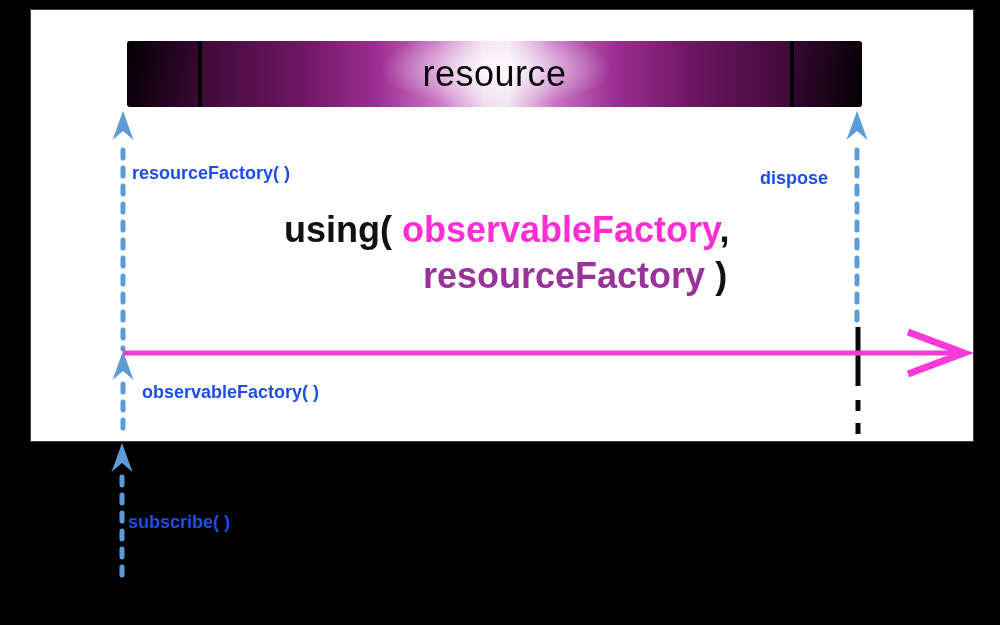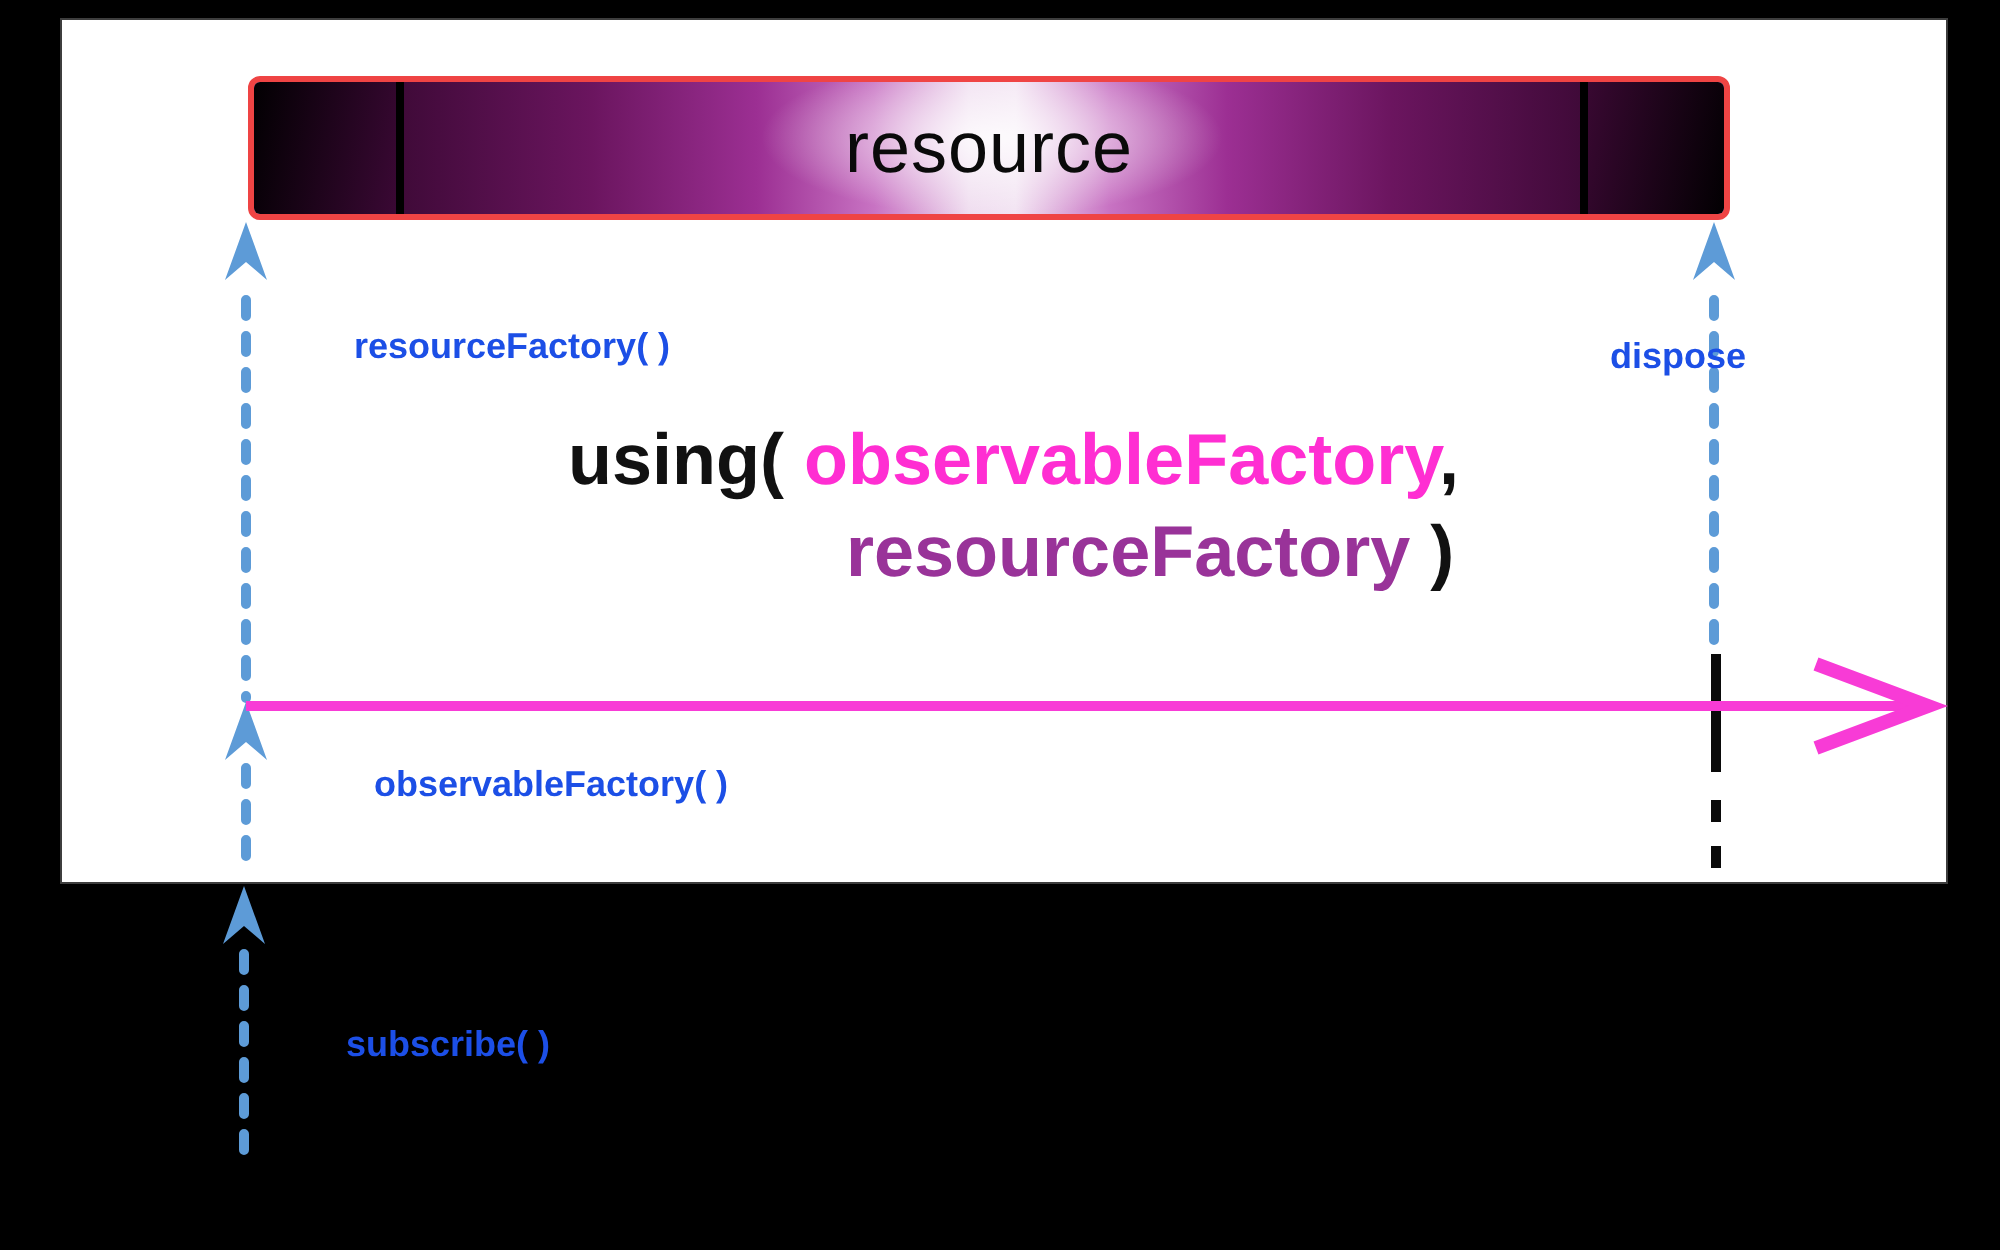--- a/index.html
+++ b/index.html
@@ -9,21 +9,21 @@
   }
   *{margin:0;padding:0;box-sizing:border-box;}
   html,body{width:1000px;height:625px;overflow:hidden;}
   body{background:var(--background);font-family:"Liberation Sans",sans-serif;position:relative;}
 
   .panel{position:absolute;left:30px;top:9px;width:944px;height:433px;
          background:var(--panel);border:1px solid #3d3d3d;}
 
   
   .bar{position:absolute;left:124px;top:38px;width:741px;height:72px;
-       border:3px solid #ef4444;border-radius:6px;overflow:hidden;background:#f0abfc;}
+       border:3px solid #ffffff;border-radius:6px;overflow:hidden;background:#f0abfc;}
   .bar .seg{position:absolute;top:0;height:100%;}
   .seg-left{left:0;width:71px;background:linear-gradient(100deg,#020002,#3a0834);}
   .divider{position:absolute;top:0;height:100%;width:4px;background:#000;}
   .div-1{left:71px;} .div-2{left:663px;}
   .seg-main{left:75px;width:588px;
     background:
       radial-gradient(ellipse 160px 55px at 50% 42%, rgba(255,255,255,.85), rgba(255,255,255,0) 72%),
       linear-gradient(90deg,#400a39 0%,#6b155f 16%,#9c2f93 30%,#c873c3 40%,
         #efdcef 48%,#f2e3f2 52%,#c873c3 60%,#9c2f93 70%,#6b155f 84%,#400a39 100%);}
   .seg-right{left:667px;width:68px;background:linear-gradient(100deg,#380831,#020002);}
@@ -31,21 +31,21 @@
              font-size:36px;color:#0a0a0a;letter-spacing:.5px;}
 
   
   svg.overlay{position:absolute;left:0;top:0;width:1000px;height:625px;}
   .stroke-blue{stroke:var(--arrow_blue);}
   .fill-blue{fill:var(--arrow_blue);}
   .stroke-pink{stroke:var(--timeline_pink);}
   .stroke-black{stroke:var(--marker_black);}
 
   
-  .lbl{position:absolute;color:var(--label_blue);font-weight:bold;font-size:18px;white-space:nowrap;margin-left:45px;}
+  .lbl{position:absolute;color:var(--label_blue);font-weight:bold;font-size:18px;white-space:nowrap;}
   .lbl-resource-factory{left:132px;top:163px;}
   .lbl-dispose{left:760px;top:168px;}
   .lbl-observable-factory{left:142px;top:382px;}
   .lbl-subscribe{left:128px;top:512px;}
 
   
   .operator{position:absolute;left:284px;top:207px;font-size:36px;font-weight:bold;
             line-height:46px;color:#111;white-space:nowrap;}
   .operator .line2{margin-left:120px;}
   .op-arg1{color:var(--observable_magenta);margin-left:10px;}

